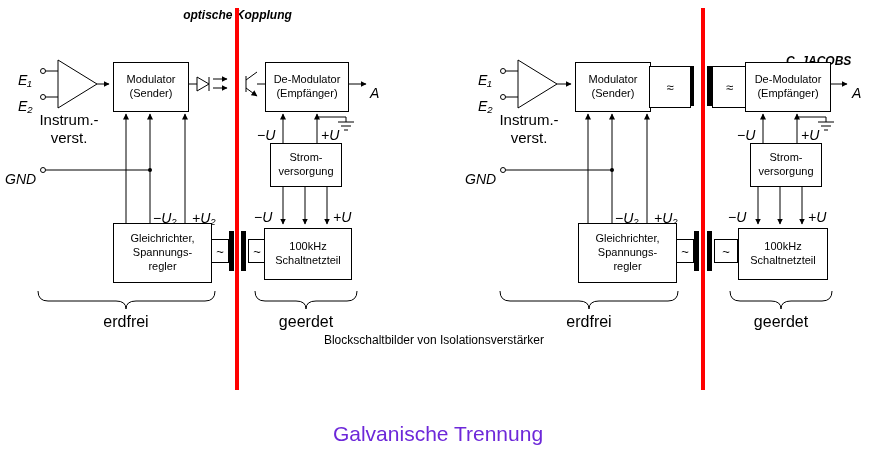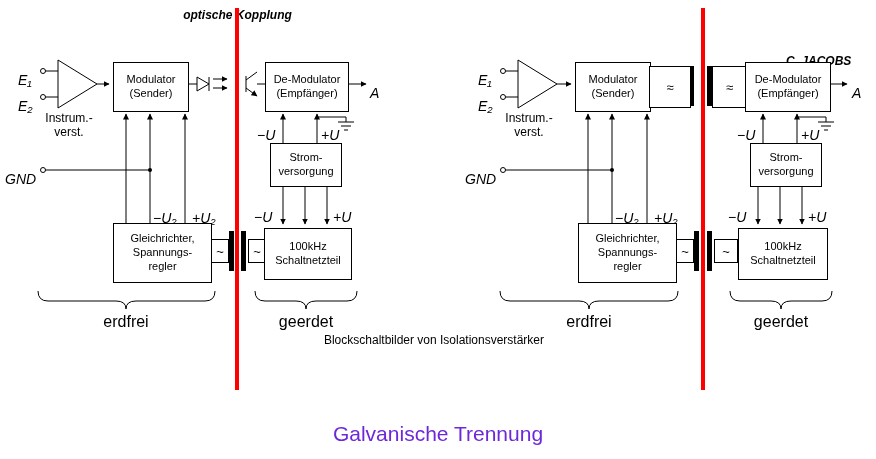--- a/index.html
+++ b/index.html
@@ -24,21 +24,21 @@
     text-align:center;z-index:2;white-space:nowrap;
   }
   .author{position:absolute;font-style:italic;font-weight:bold;font-size:12px;z-index:2;}
   .brace-lbl{position:absolute;font-size:16px;text-align:center;z-index:2;}
   .caption{position:absolute;font-size:12px;text-align:center;z-index:2;}
   .page-title{
     position:absolute;left:0;top:422px;width:876px;text-align:center;
     font-size:21px;z-index:2;
   }
   .redline{position:absolute;top:8px;width:4px;height:382px;z-index:4;}
-  .amp-lbl{position:absolute;font-size:12px;text-align:center;line-height:1.2;white-space:pre-line;z-index:2;}
+  .amp-lbl{position:absolute;font-size:15px;text-align:center;line-height:1.2;white-space:pre-line;z-index:2;}
 </style>
 </head>
 <body>
 
 <div class="stage">
 
   <svg class="wires" width="876" height="459" viewBox="0 0 876 459">
     <defs>
       <marker id="arr" markerWidth="7" markerHeight="7" refX="5.5" refY="3" orient="auto">
         <path d="M0,0 L6,3 L0,6 Z" fill="#000"></path>

